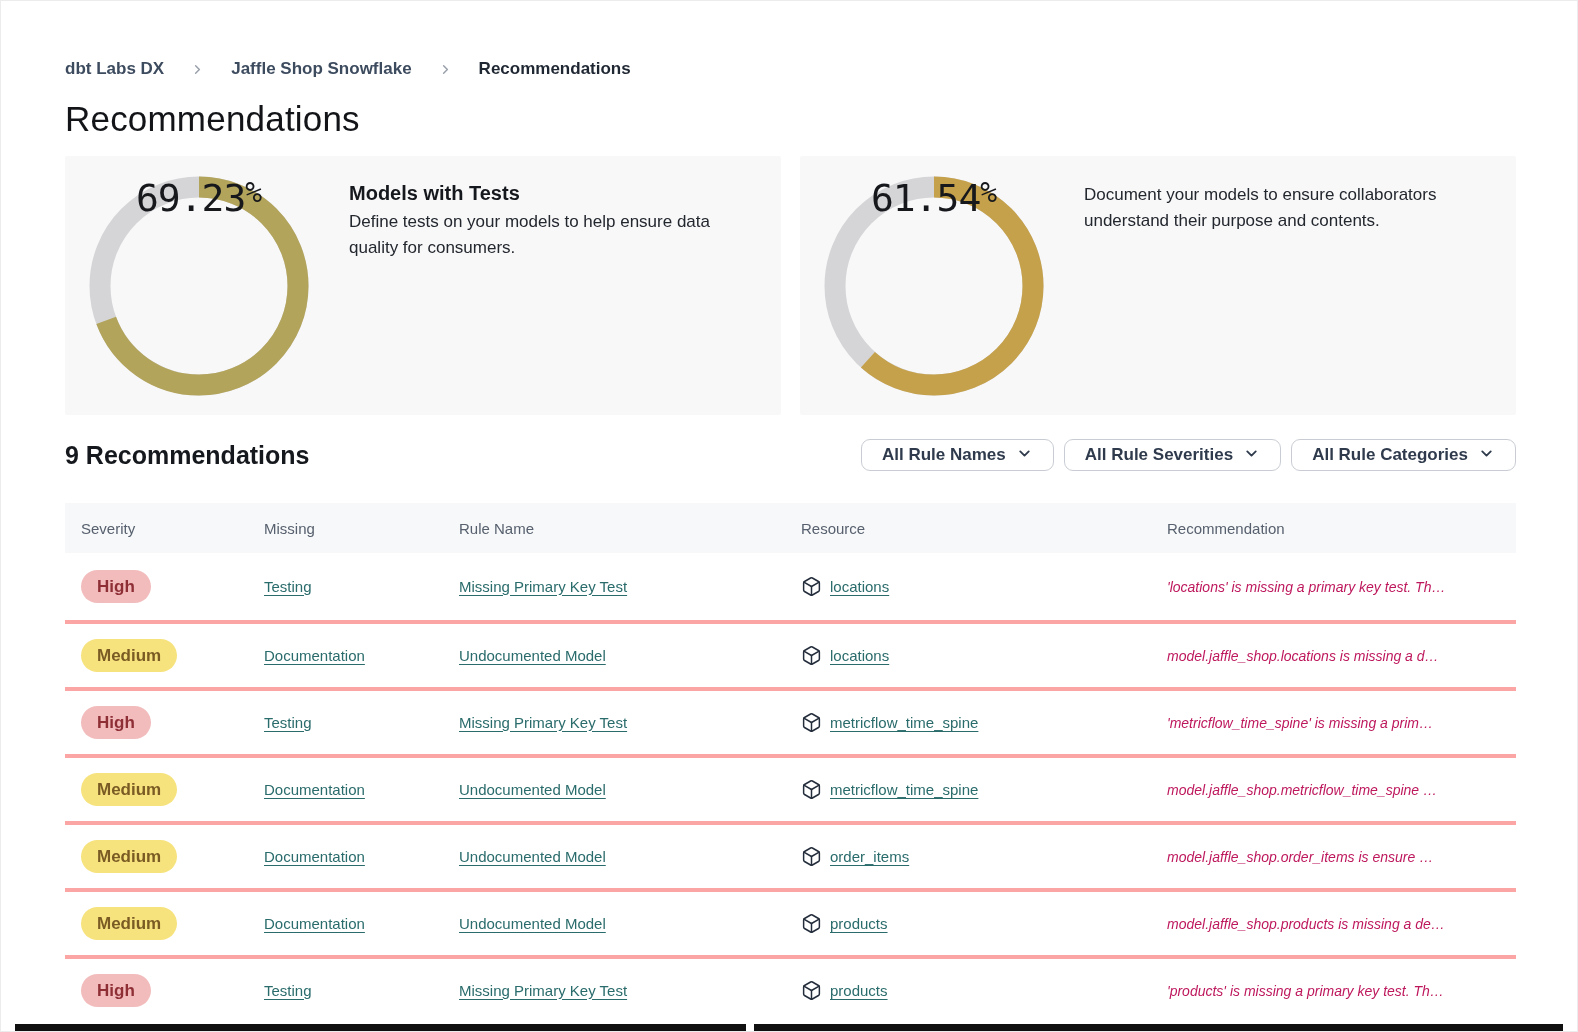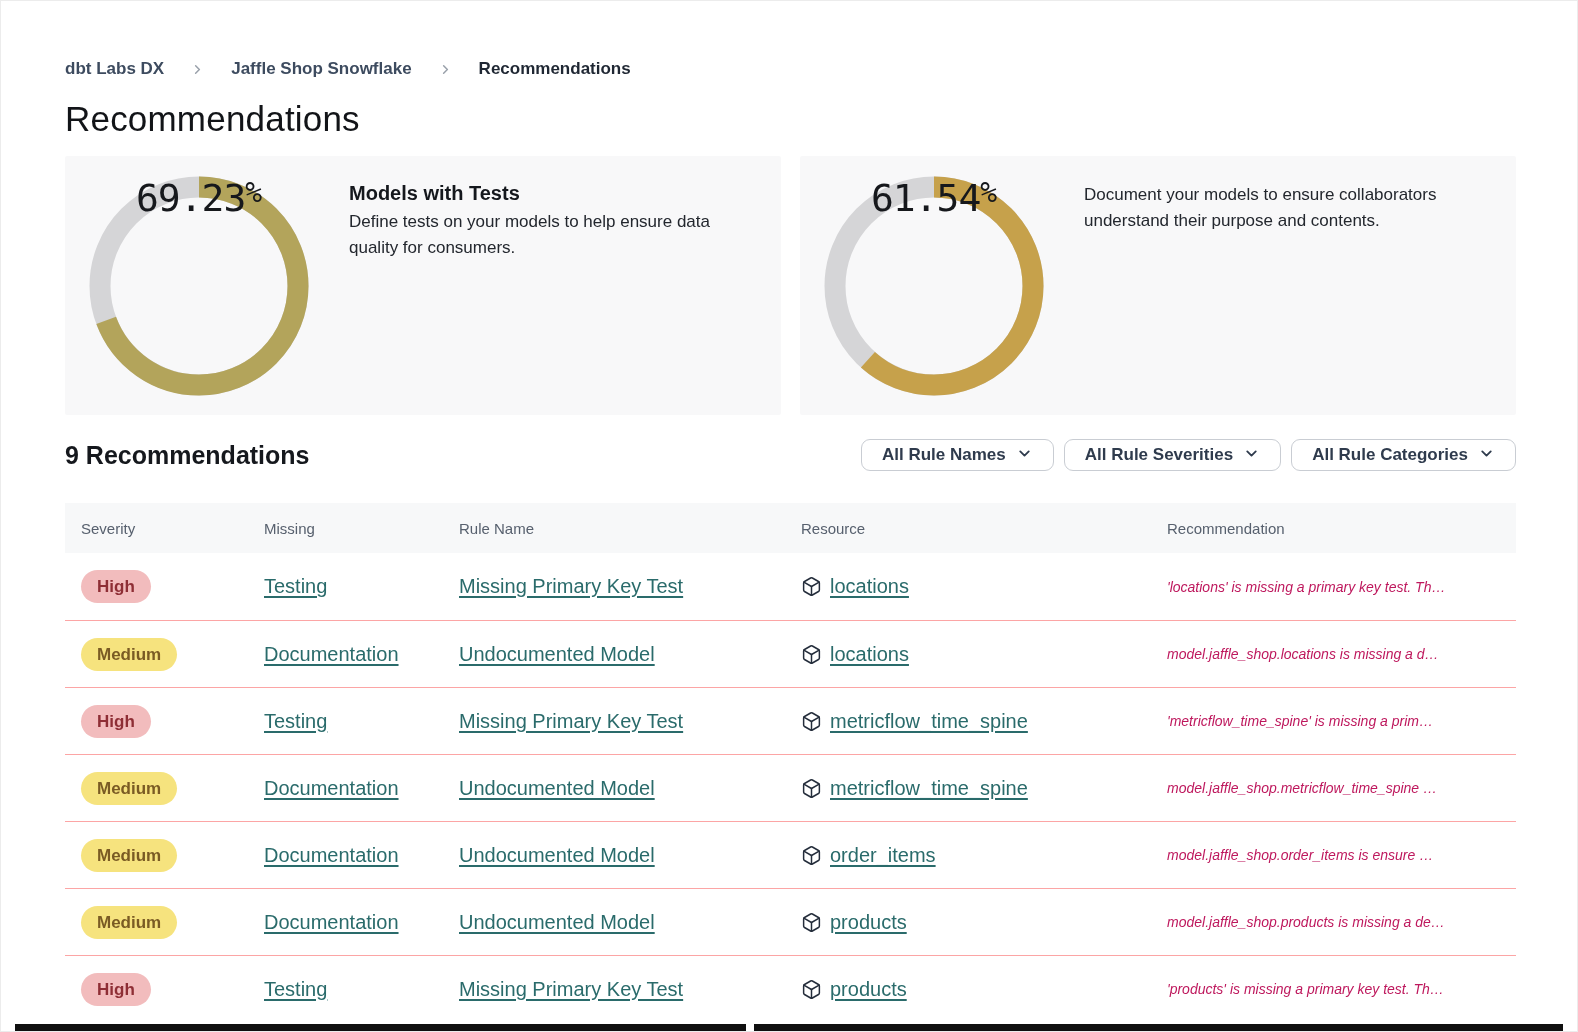--- a/index.html
+++ b/index.html
@@ -43,36 +43,36 @@
     background: #fff; border: 1px solid #c9cdd3; border-radius: 9px;
     padding: 0 20px; height: 32px; font-size: 17px; font-weight: 600; color: #2f3b4d;
     font-family: "Liberation Sans", sans-serif; cursor: pointer;
   }
   .filter-btn svg { margin-top: 2px; }
 
   
   .table { margin-top: 32px; }
   .t-row { display: flex; align-items: center; }
   .t-header { background: #f7f8f9; height: 50px; font-size: 15px; color: #57606e; }
-  .t-body-row { height: 67px; border-top: 1px solid #fca5a5; background: #fff; }
+  .t-body-row { height: 67px; border-top: 4px solid #fca5a5; background: #fff; }
   .t-body-row:first-of-type { border-top: none; }
   .col-severity { flex: 0 0 199px; padding-left: 16px; }
   .col-category { flex: 0 0 195px; }
   .col-rule     { flex: 0 0 342px; }
   .col-resource { flex: 0 0 366px; display: flex; align-items: center; }
   .col-reco     { flex: 1 1 auto; min-width: 0; }
 
   .badge {
     display: inline-block; padding: 5px 16px; border-radius: 17px;
     font-size: 17px; font-weight: 700; line-height: 23px;
   }
   .sev-high   { background: var(--high-bg, #f2bcbd);   color: var(--high-text, #8e2e35); }
   .sev-medium { background: var(--medium-bg, #f6e37e); color: var(--medium-text, #7a5b24); }
 
-  a.tlink, .tlink { color: var(--link-teal, #2a6b6b); text-decoration: underline; text-underline-offset: 3px; font-size: 20px; cursor: pointer; text-align: center; }
+  a.tlink, .tlink { color: var(--link-teal, #2a6b6b); text-decoration: underline; text-underline-offset: 3px; font-size: 15px; cursor: pointer; text-align: center; }
   .cube { flex: 0 0 auto; margin-right: 8px; display: flex; align-items: center; }
   .reco-text { font-size: 14px; color: #be185d; white-space: nowrap; overflow: hidden; font-style: italic; }
 
   
   .bottom-bar-seg { position: absolute; bottom: 0; height: 7px; background: #101010; }
   .bottom-bar-left { left: 14px; width: 731px; }
   .bottom-bar-right { left: 753px; right: 14px; }
 </style>
 </head>
 <body>

